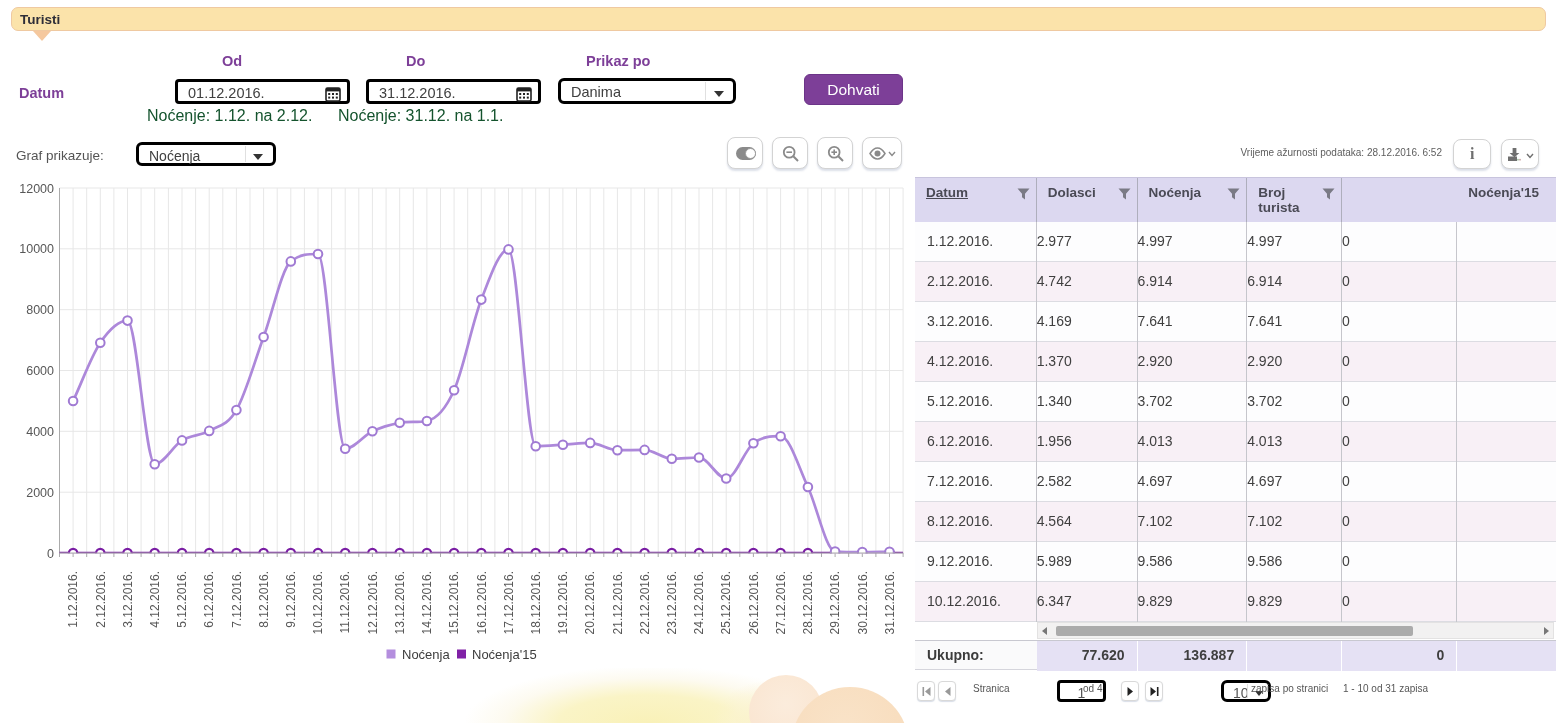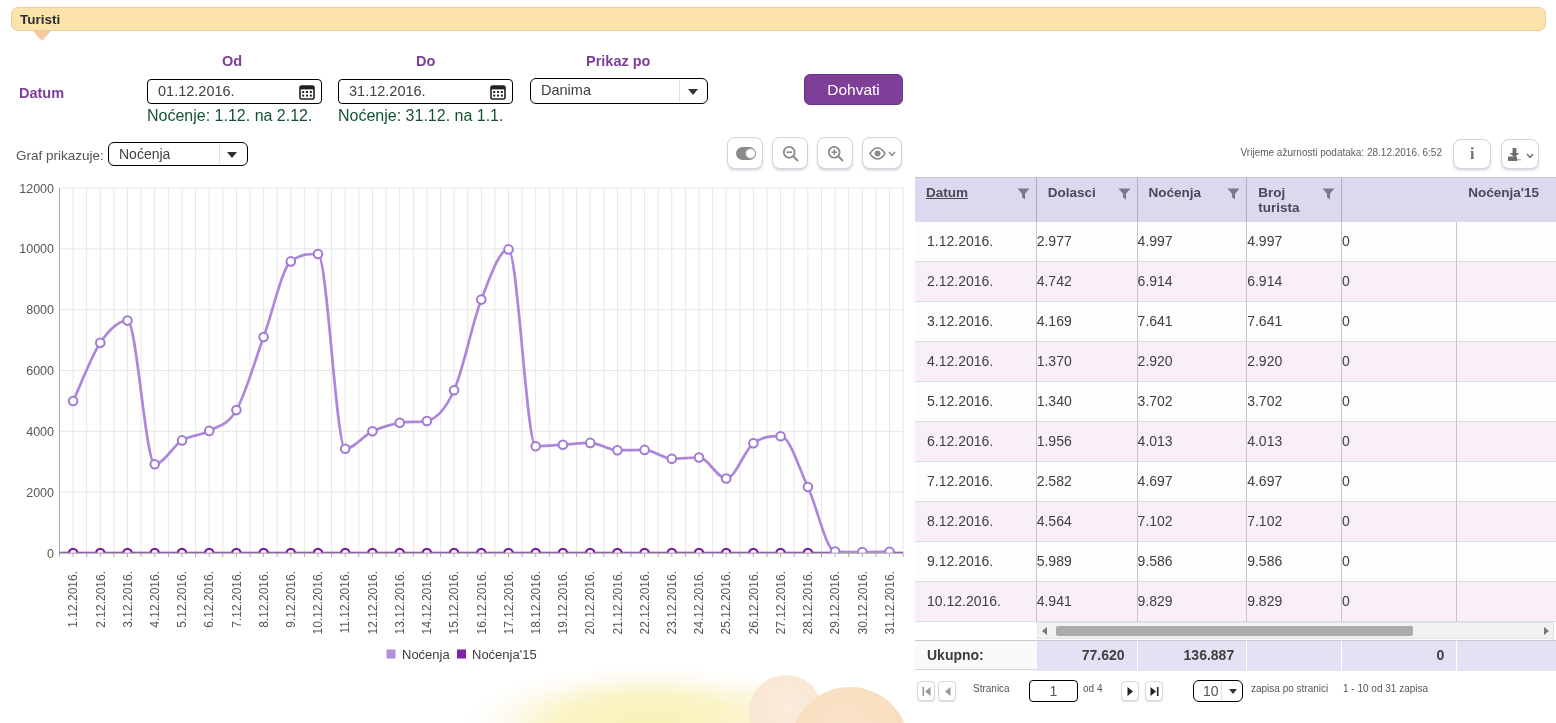--- a/index.html
+++ b/index.html
@@ -6,21 +6,21 @@
   font-family:"Liberation Sans", sans-serif; }
 .abs { position:absolute; }
 
 #topbar { left:11px; top:7px; width:1535px; height:24px; background:#fbe3aa;
   border:1px solid #efc9a1; border-radius:7px; }
 #topbar span { position:absolute; left:8px; top:4px; font-size:13.5px; font-weight:bold; color:#2e2e38; }
 #tri { left:33px; top:31px; width:0; height:0; border-left:9px solid transparent;
   border-right:9px solid transparent; border-top:10px solid #f5c89e; }
 
 .plabel { color:#7d3f98; font-weight:bold; font-size:14.5px; }
-.input { position:absolute; background:#fff; border:1px solid #000000; border-radius:4px; }
+.input { position:absolute; background:#fff; border:3px solid #000000; border-radius:4px;margin-left:28px; }
 .itext { position:absolute; left:10px; top:3px; font-size:14.5px; color:#404040; }
 .subtext { position:absolute; font-size:16px; color:#14532d; }
 
 .dd-sep { position:absolute; top:1px; bottom:1px; width:1px; background:#e0e0e0; }
 .dd-arrow { position:absolute; width:0; height:0; border-left:5px solid transparent;
   border-right:5px solid transparent; border-top:6px solid #333; }
 
 .tbtn { position:absolute; background:#fff; border:1px solid #d3d3d3; border-radius:8px;
   box-shadow:0 2px 2px rgba(175,185,205,0.45); }
 #dohvati { position:absolute; left:804px; top:74px; width:99px; height:31px; background:#7d3f98;
@@ -182,21 +182,21 @@
 <text x="472" y="658.5" font-size="13" fill="#3c3c3c" font-family="Liberation Sans, sans-serif">Noćenja'15</text>
 </svg>
 
 <div class="abs" id="topbar">
     <span>Turisti</span>
   </div>
 <div class="abs" id="tri"></div>
 
 <div class="abs plabel" style="left:19px;top:85px;">Datum</div>
 <div class="abs plabel" style="left:222px;top:53px;text-align:center;">Od</div>
-<div class="abs plabel" style="left:416px;top:53px;">Do</div>
+<div class="abs plabel" style="left:406px;top:53px;">Do</div>
 <div class="abs plabel" style="left:586px;top:53px;">Prikaz po</div>
 
 <div class="input" style="left:147px;top:79px;width:175px;height:25px;">
   <span class="itext">01.12.2016.</span>
   <svg style="position:absolute;right:6px;top:4px" width="16" height="16" viewBox="0 0 16 16">
       <rect x="1" y="2" width="14" height="13" rx="1.5" fill="none" stroke="#222" stroke-width="1.6"></rect>
       <rect x="1" y="2" width="14" height="3.4" fill="#222"></rect>
       <g fill="#222">
         <rect x="3.2" y="7" width="2" height="2"></rect>
         <rect x="7" y="7" width="2" height="2"></rect>
@@ -383,21 +383,21 @@
 <div class="trow odd" style="top:365px">
       <div class="cell date" style="left:0;width:121.7px">9.12.2016.</div>
       <div class="cell num" style="left:121.7px;width:100.9px">5.989</div>
       <div class="cell num" style="left:222.6px;width:109.6px">9.586</div>
       <div class="cell num" style="left:332.2px;width:94.7px">9.586</div>
       <div class="cell num" style="left:426.9px;width:115.4px">0</div>
       <div class="cell num" style="left:542.3px;width:114.7px"></div>
     </div>
 <div class="trow even" style="top:405px">
       <div class="cell date" style="left:0;width:121.7px">10.12.2016.</div>
-      <div class="cell num" style="left:121.7px;width:100.9px">4.941</div>
+      <div class="cell num" style="left:121.7px;width:100.9px">6.347</div>
       <div class="cell num" style="left:222.6px;width:109.6px">9.829</div>
       <div class="cell num" style="left:332.2px;width:94.7px">9.829</div>
       <div class="cell num" style="left:426.9px;width:115.4px">0</div>
       <div class="cell num" style="left:542.3px;width:114.7px"></div>
     </div>
   <div id="hscroll">
     <span class="sarrow" style="left:4px;border-right:5px solid #777;"></span>
     <span class="sarrow" style="right:4px;border-left:5px solid #777;"></span>
     <div id="hthumb"></div>
   </div>

